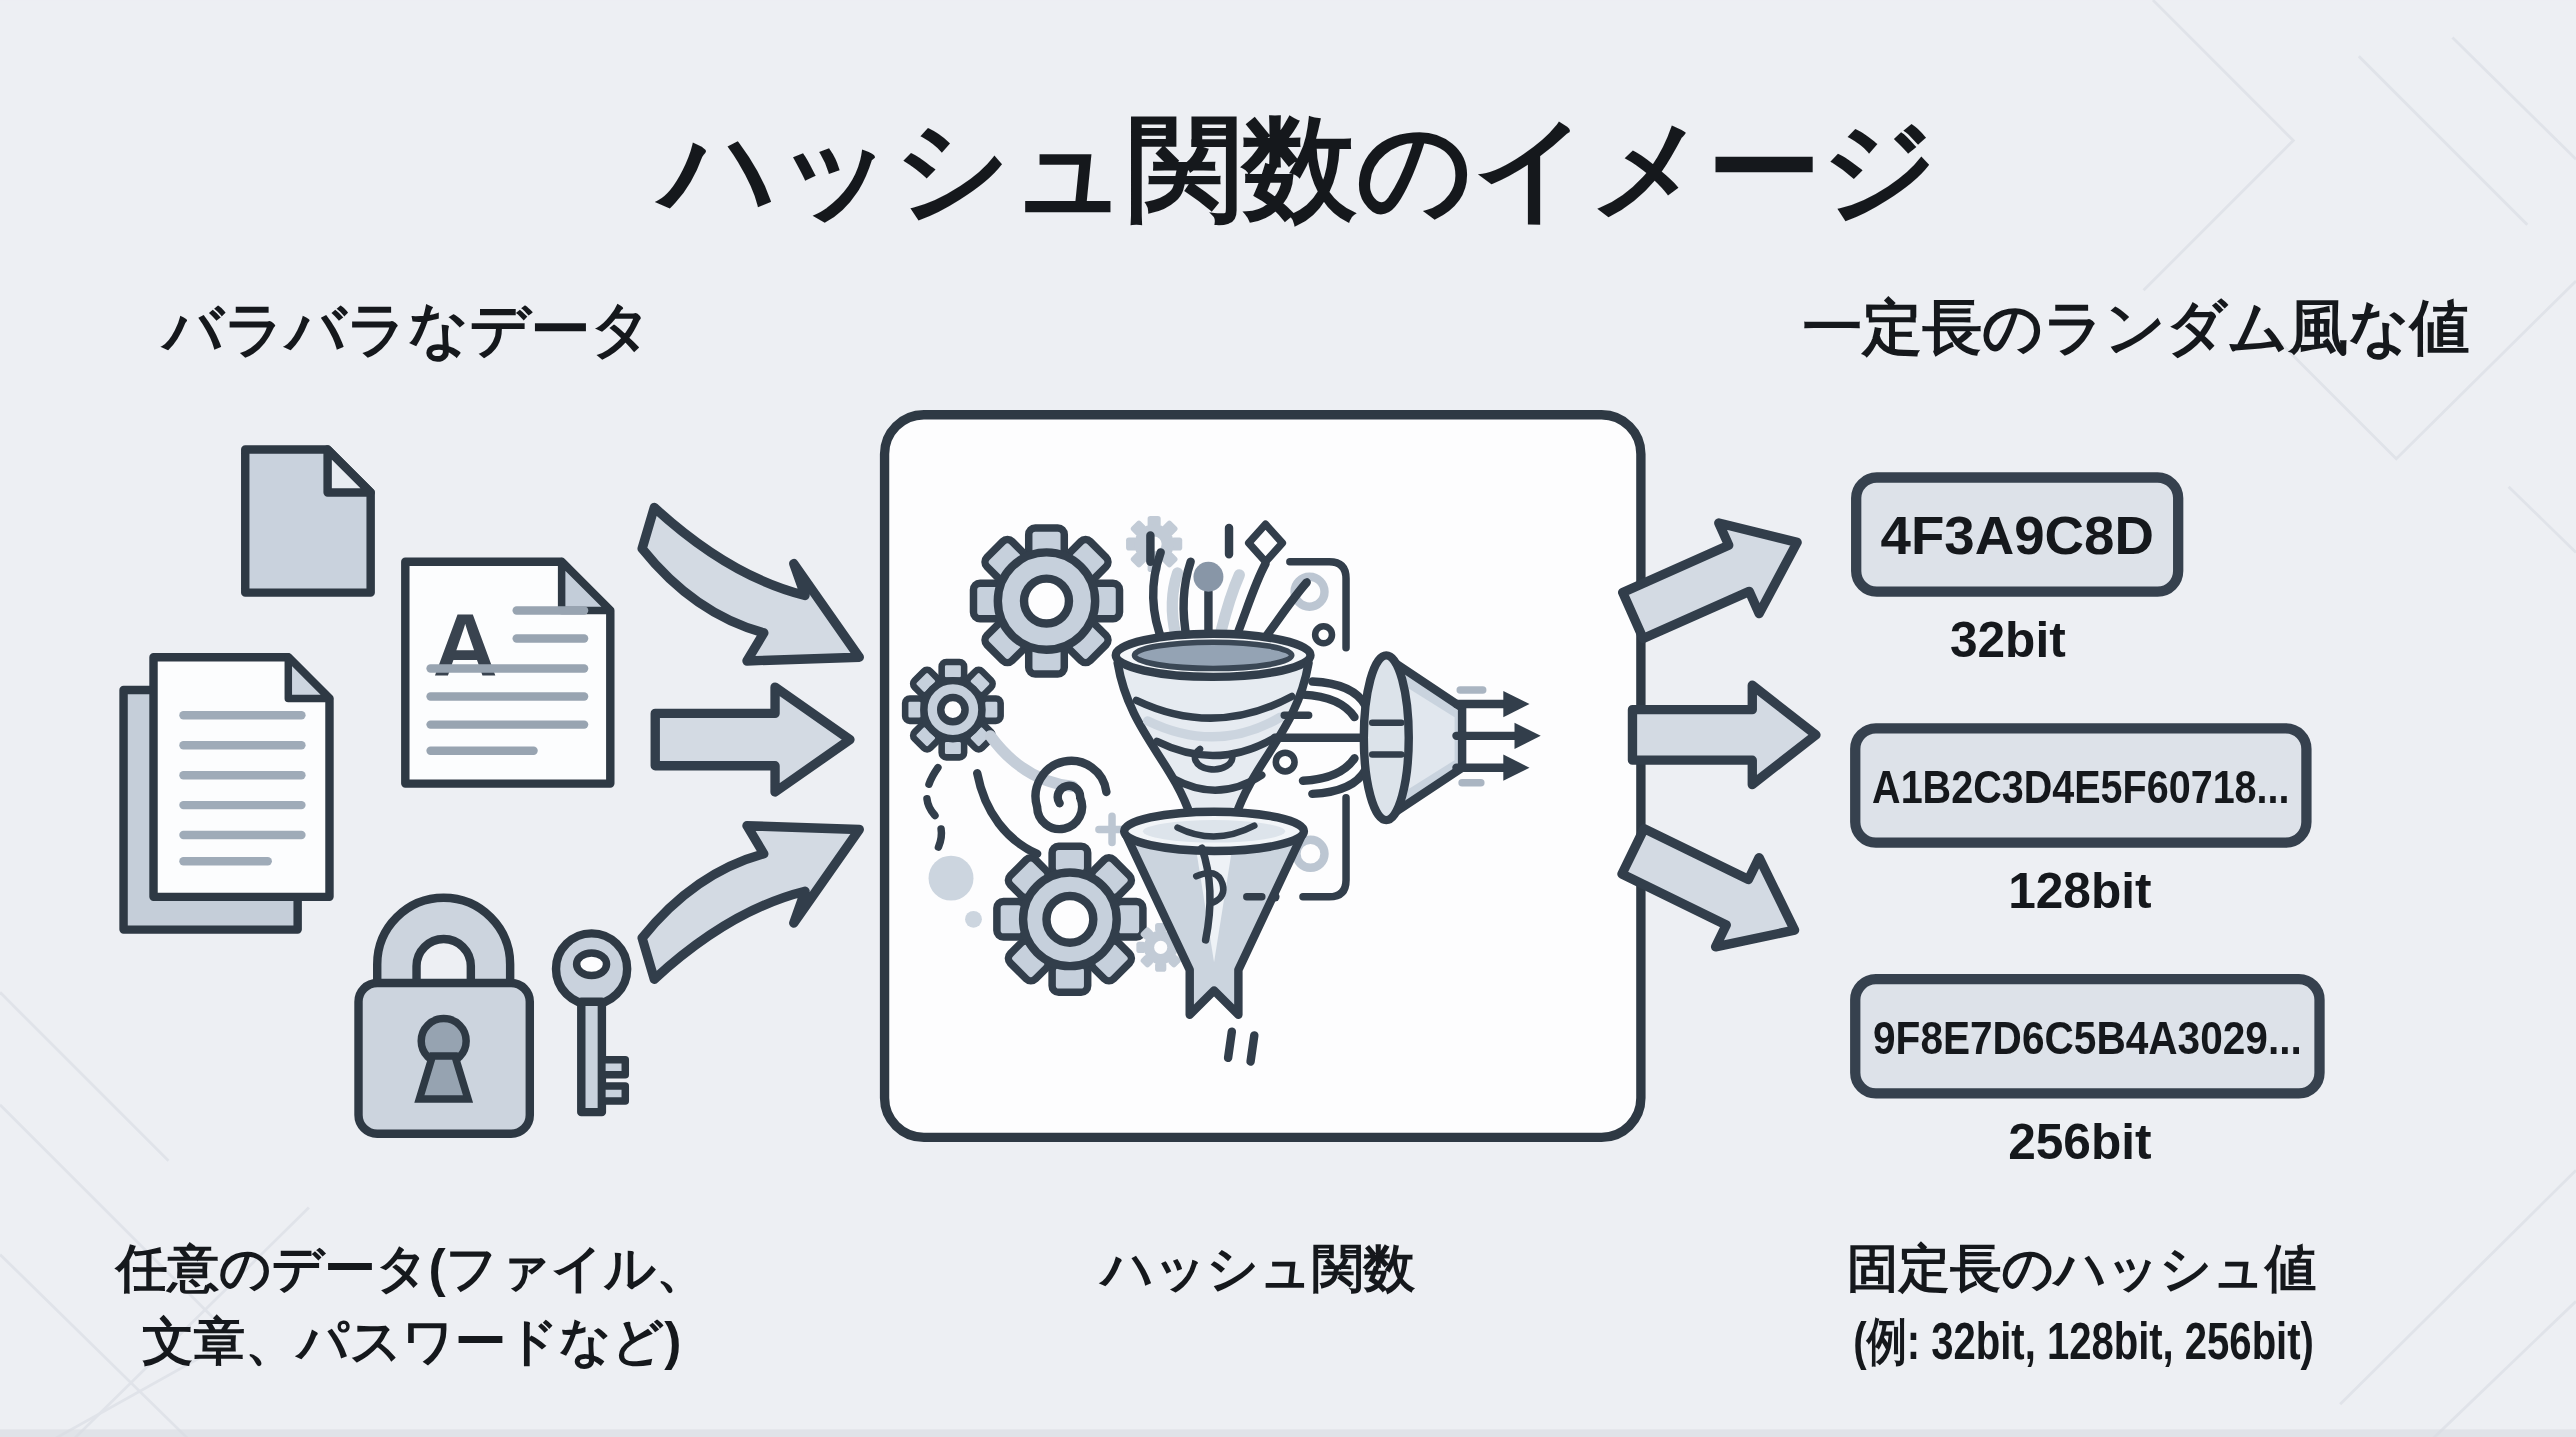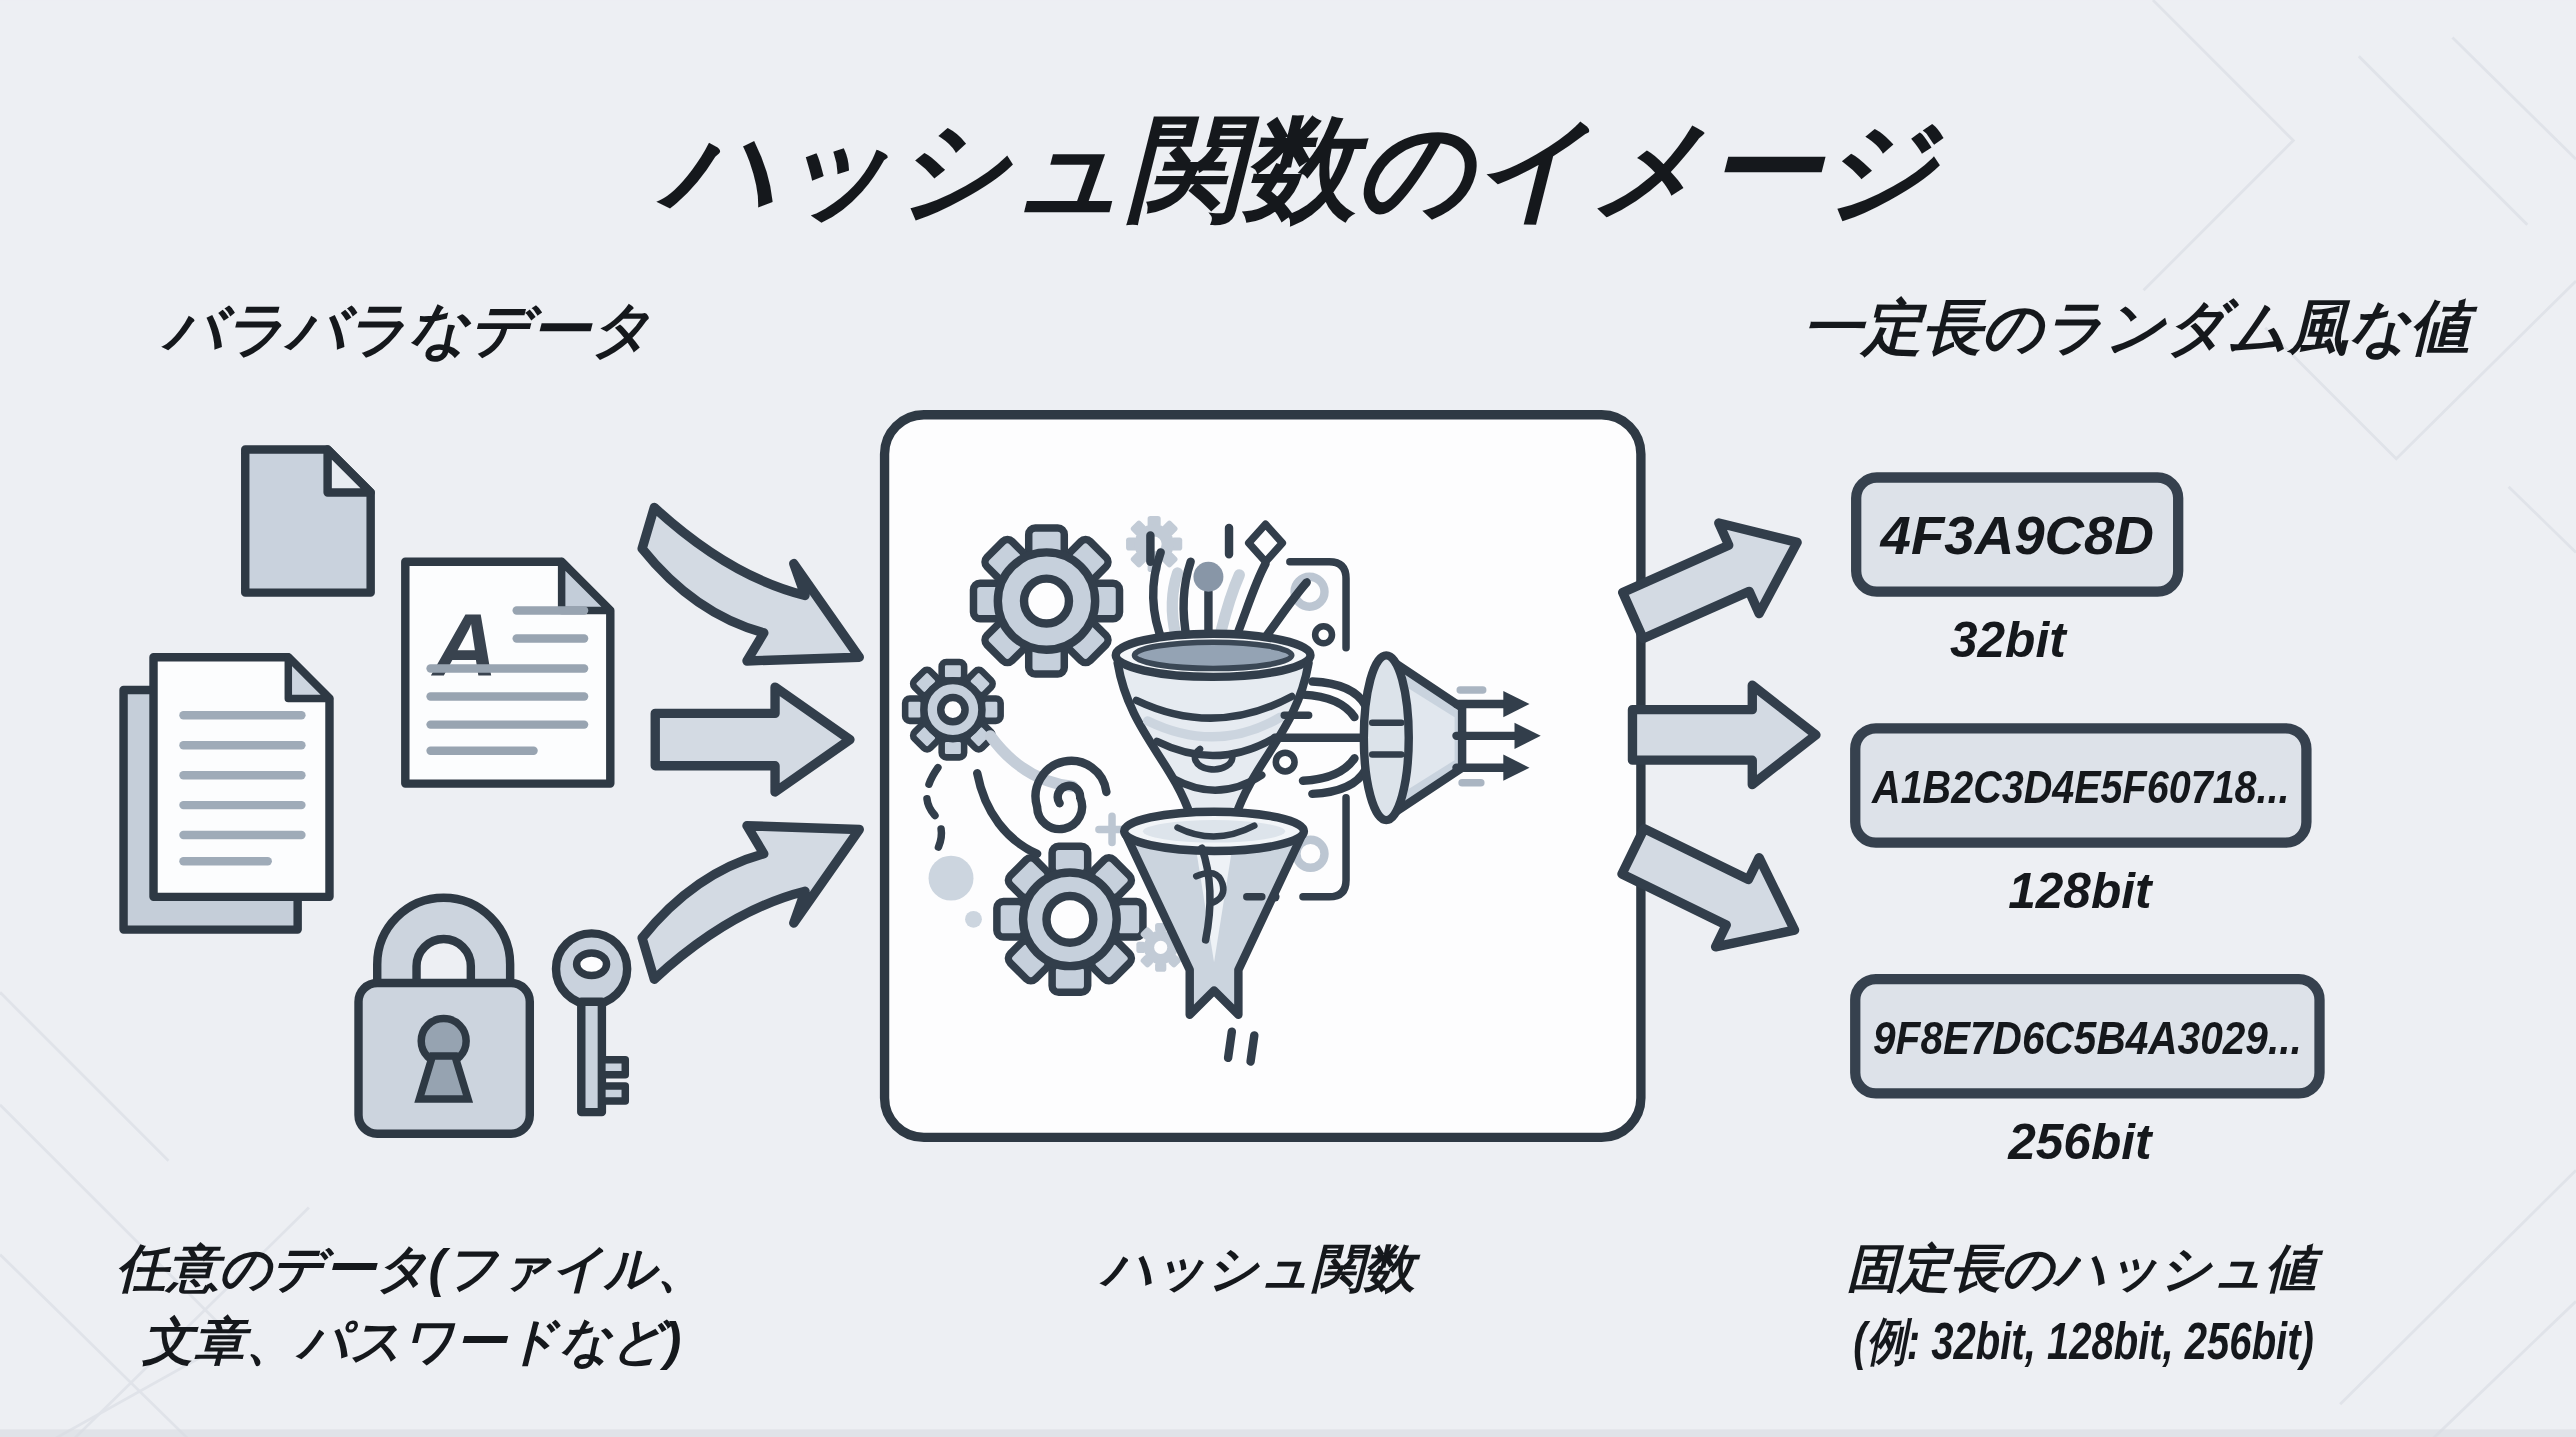--- a/index.html
+++ b/index.html
@@ -1,17 +1,17 @@
 <!DOCTYPE html>
 <html style="font-size:15px"><head>
 <meta charset="utf-8">
 <style>
   html,body{margin:0;padding:0;background:#e9ecf0;}
   .canvas{position:relative;width:2576px;height:1438px;overflow:hidden;
-          font-family:"Liberation Sans","DejaVu Sans",sans-serif;font-style:italic;}
+          font-family:"Liberation Sans","DejaVu Sans",sans-serif;}
   svg{display:block;width:2576px;height:1438px;}
   text{font-family:"Liberation Sans","DejaVu Sans",sans-serif;fill:#15181c;}
   .ttl{font-size:122px;font-weight:800;}
   .lbl{font-size:64px;font-weight:700;}
   .hash{font-weight:700;}
   .bits{font-size:53px;font-weight:700;}
   .cap{font-size:55px;font-weight:700;}
   .docA{font-size:96px;font-weight:700;fill:#39434f;}
 </style>
 </head>

